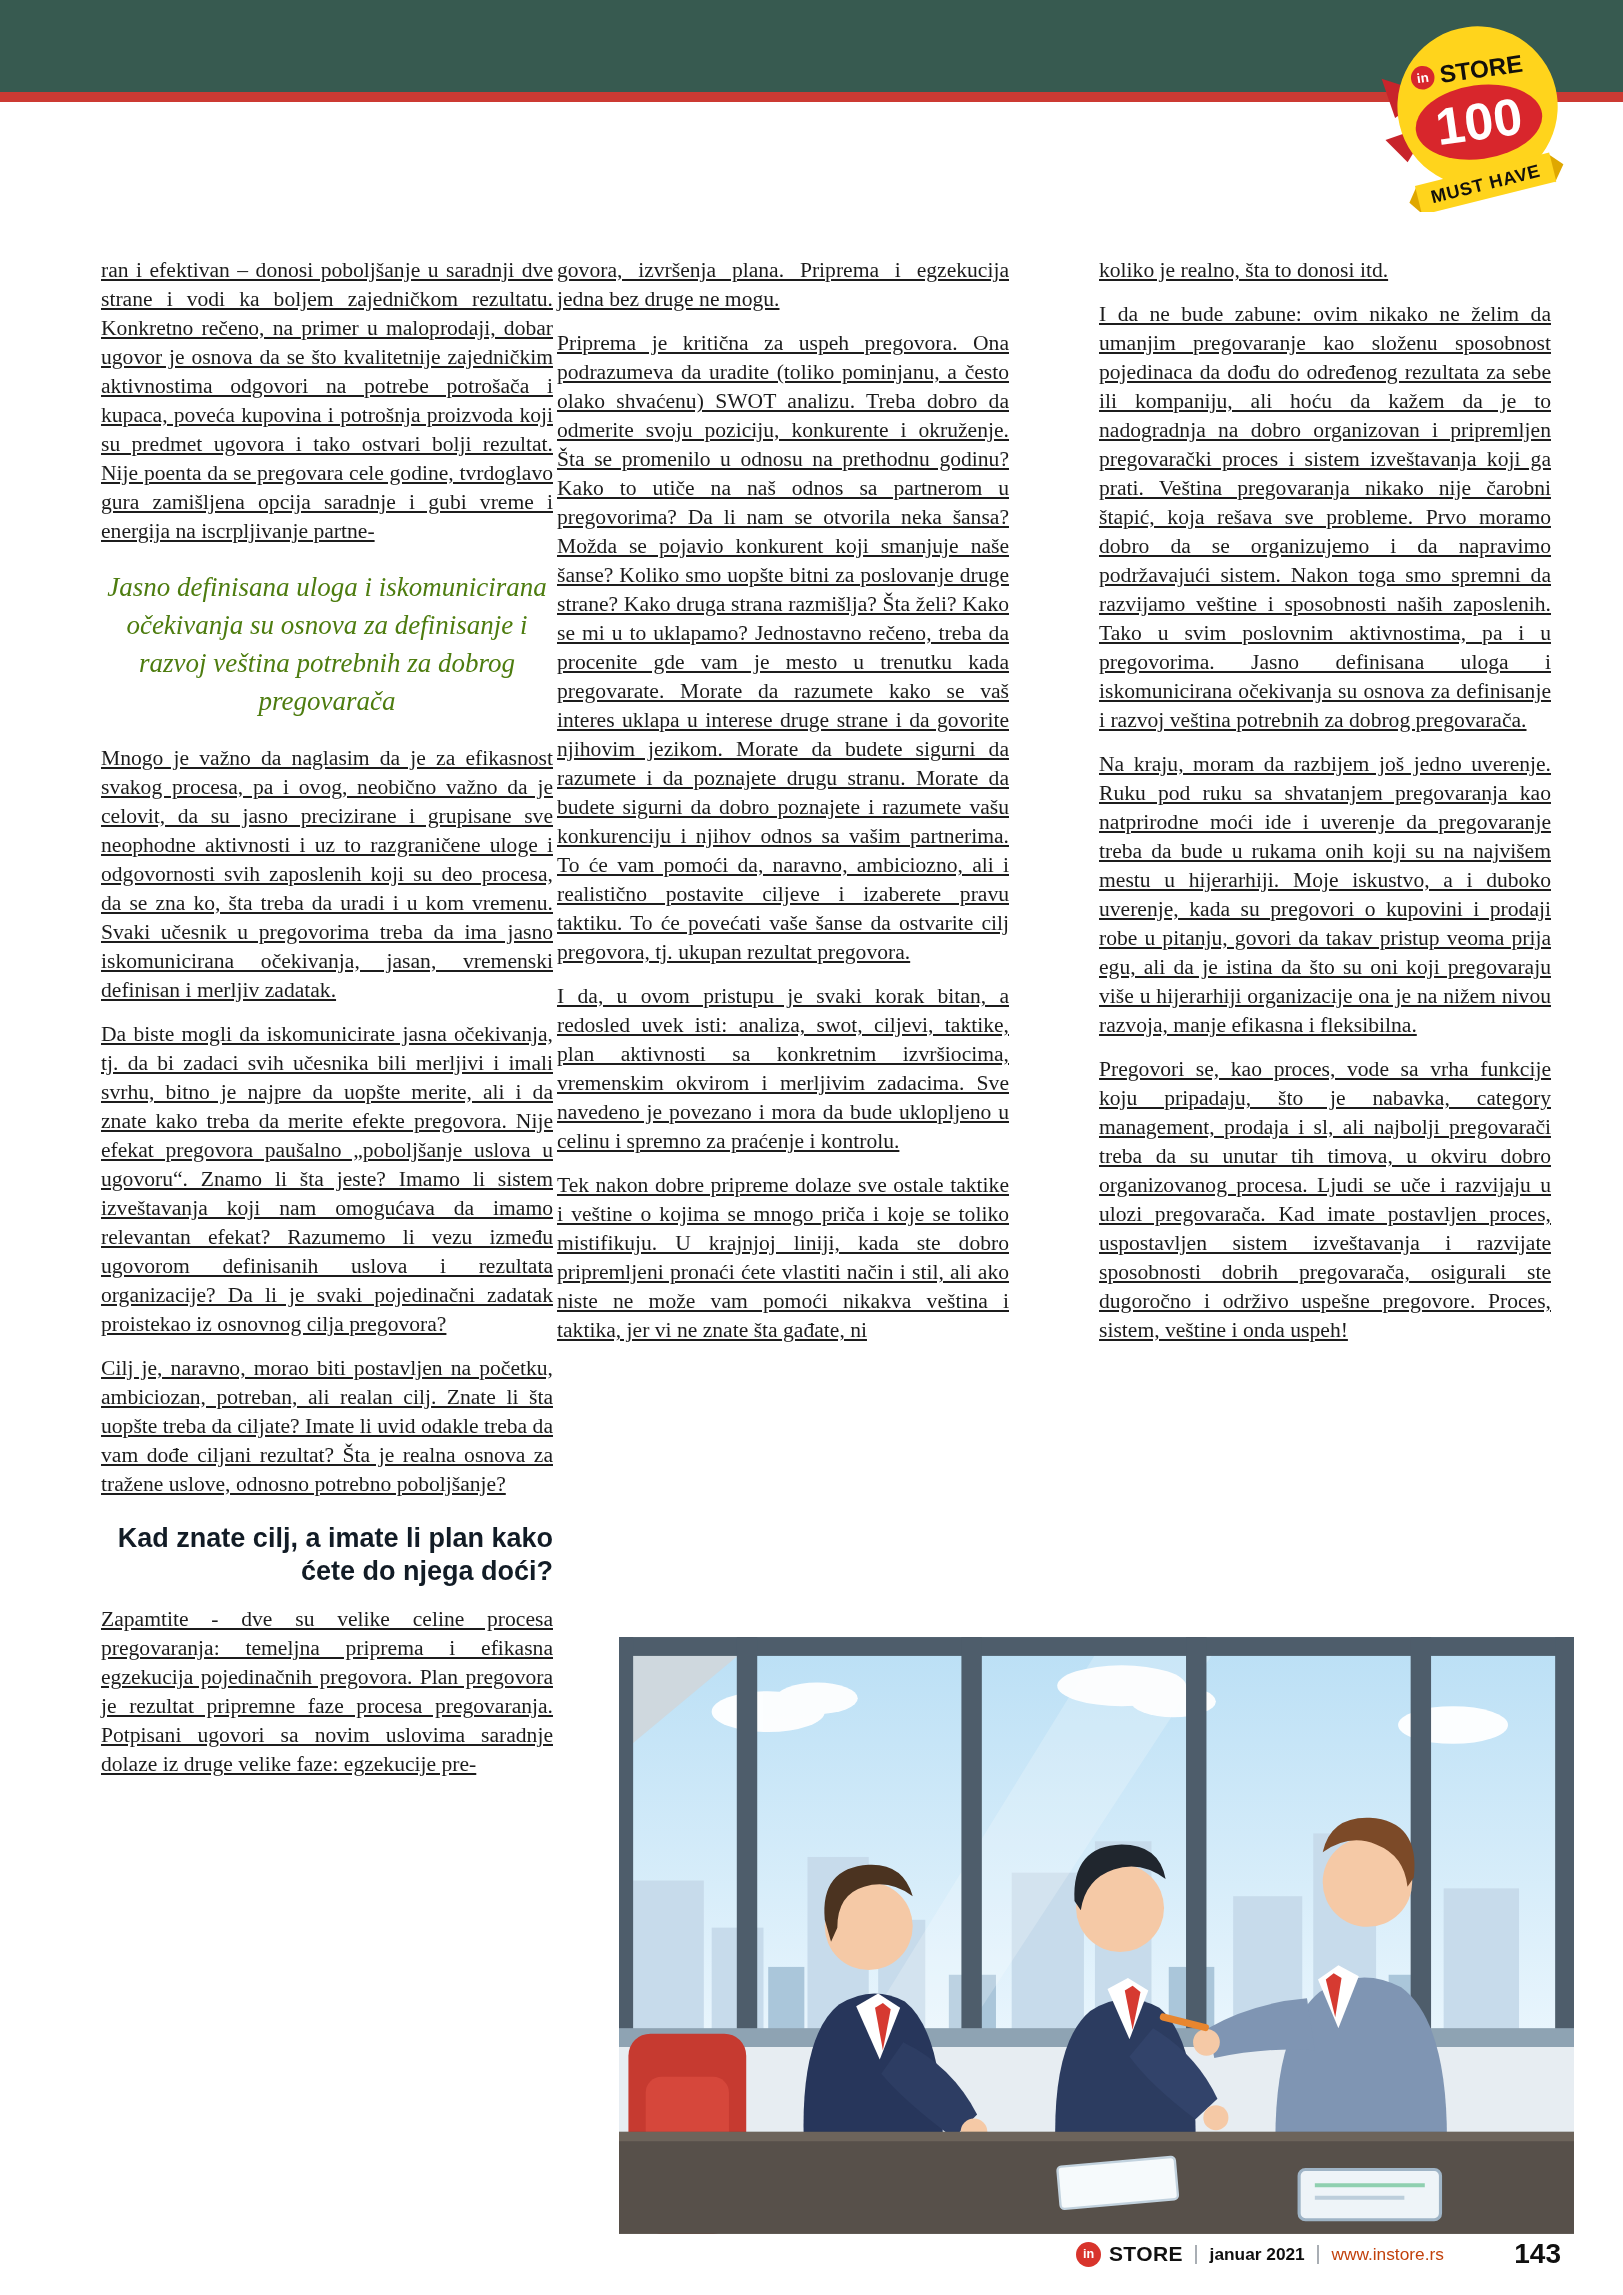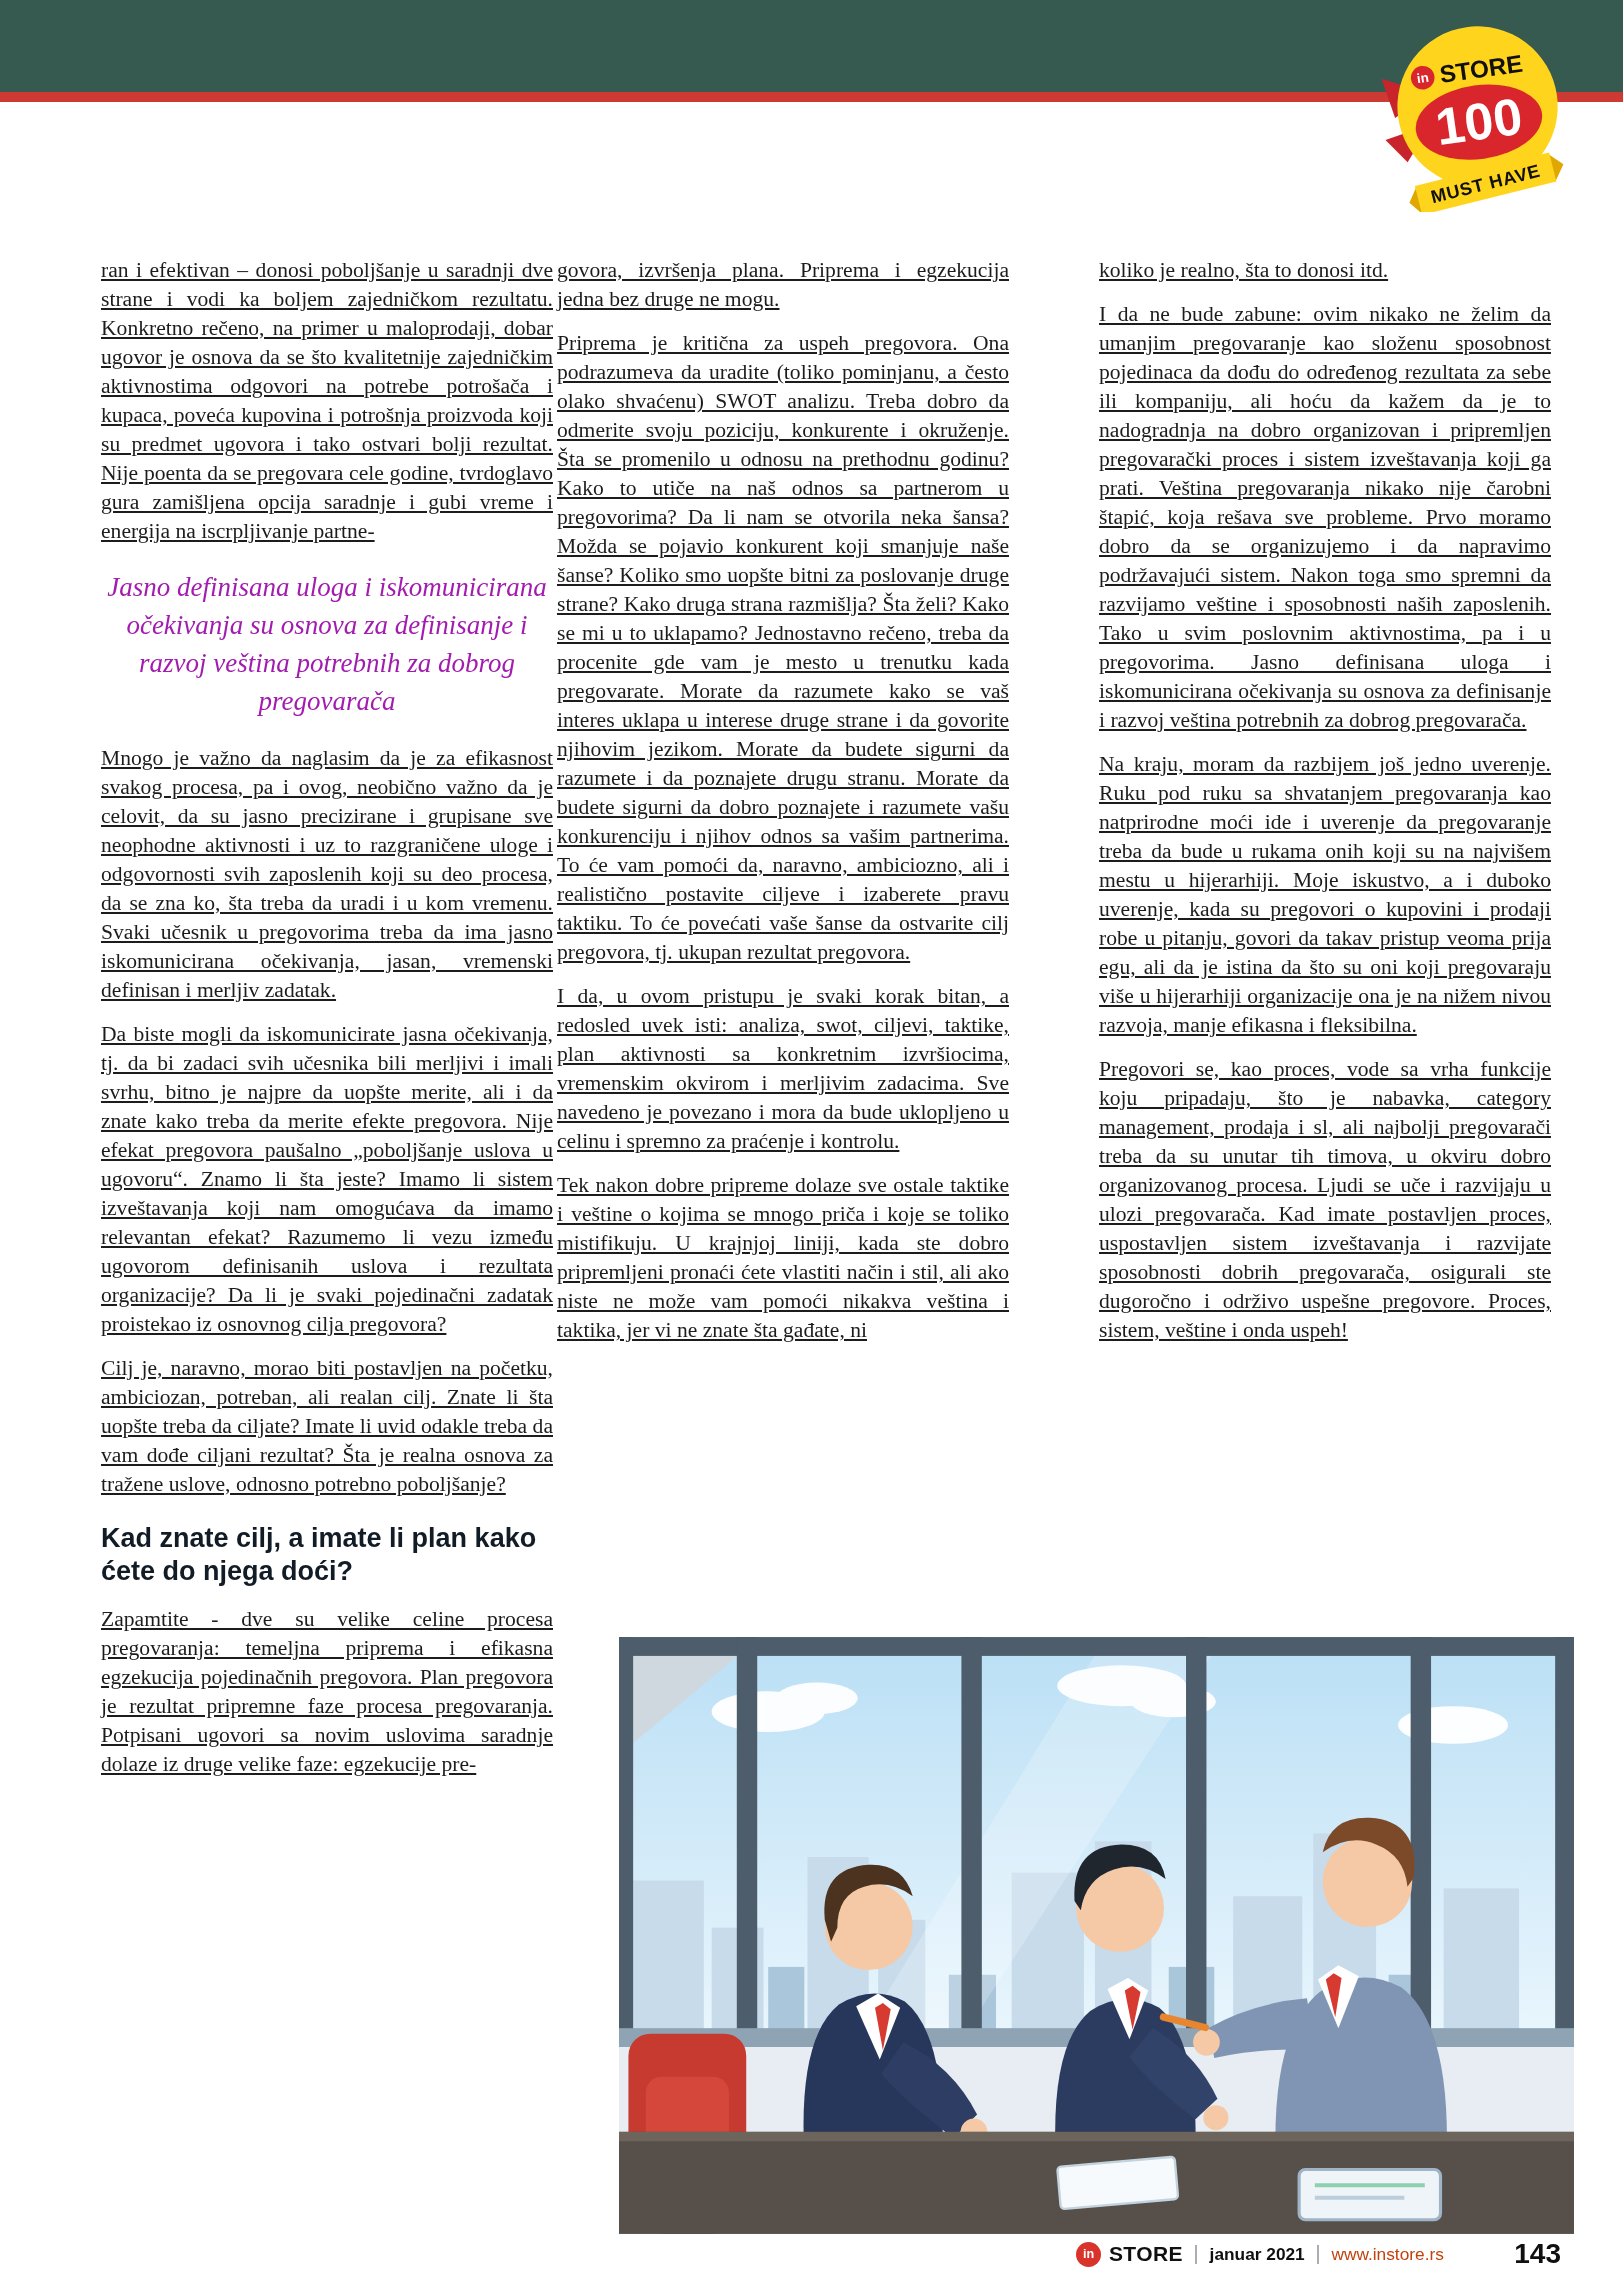--- a/index.html
+++ b/index.html
@@ -12,26 +12,26 @@
   .redline{position:absolute;left:0;top:92px;width:1623px;height:10.2px;background:#cc3a33;}
   .badge{position:absolute;right:43px;top:14px;width:206px;height:198px;}
   .badge svg{width:100%;height:100%;}
   
   .col{position:absolute;top:256px;width:452px;text-align:justify;}
   .col-left{left:101px;}
   .col-mid{left:557px;}
   .col-right{left:1063px;margin-left:36px;}
   .col p{margin:0 0 15px 0;font-size:21.6px;line-height:29px;text-decoration:underline;}
   .pullquote{
-    font-style:italic;color:#a21caf;text-align:center;
+    font-style:italic;color:#4d7c0f;text-align:center;
     font-size:27px;line-height:38px;margin:22px 3.1px 23.6px 3.1px;
   }
   .subhead{
     font-family:"Liberation Sans",sans-serif;font-weight:bold;color:#121c26;
-    font-size:27px;line-height:33px;text-align:left;margin:23.6px 0 17.3px 0;
+    font-size:27px;line-height:33px;text-align:right;margin:23.6px 0 17.3px 0;
   }
   
   .illustration{position:absolute;left:619px;top:1637px;width:955px;height:597px;margin:0;overflow:hidden;}
   .illustration svg{width:100%;height:100%;display:block;}
   
   .footer-brand{
     position:absolute;left:1076px;top:2240px;height:28px;
     display:flex;align-items:center;gap:7.9px;font-family:"Liberation Sans",sans-serif;
   }
   .in-dot{

